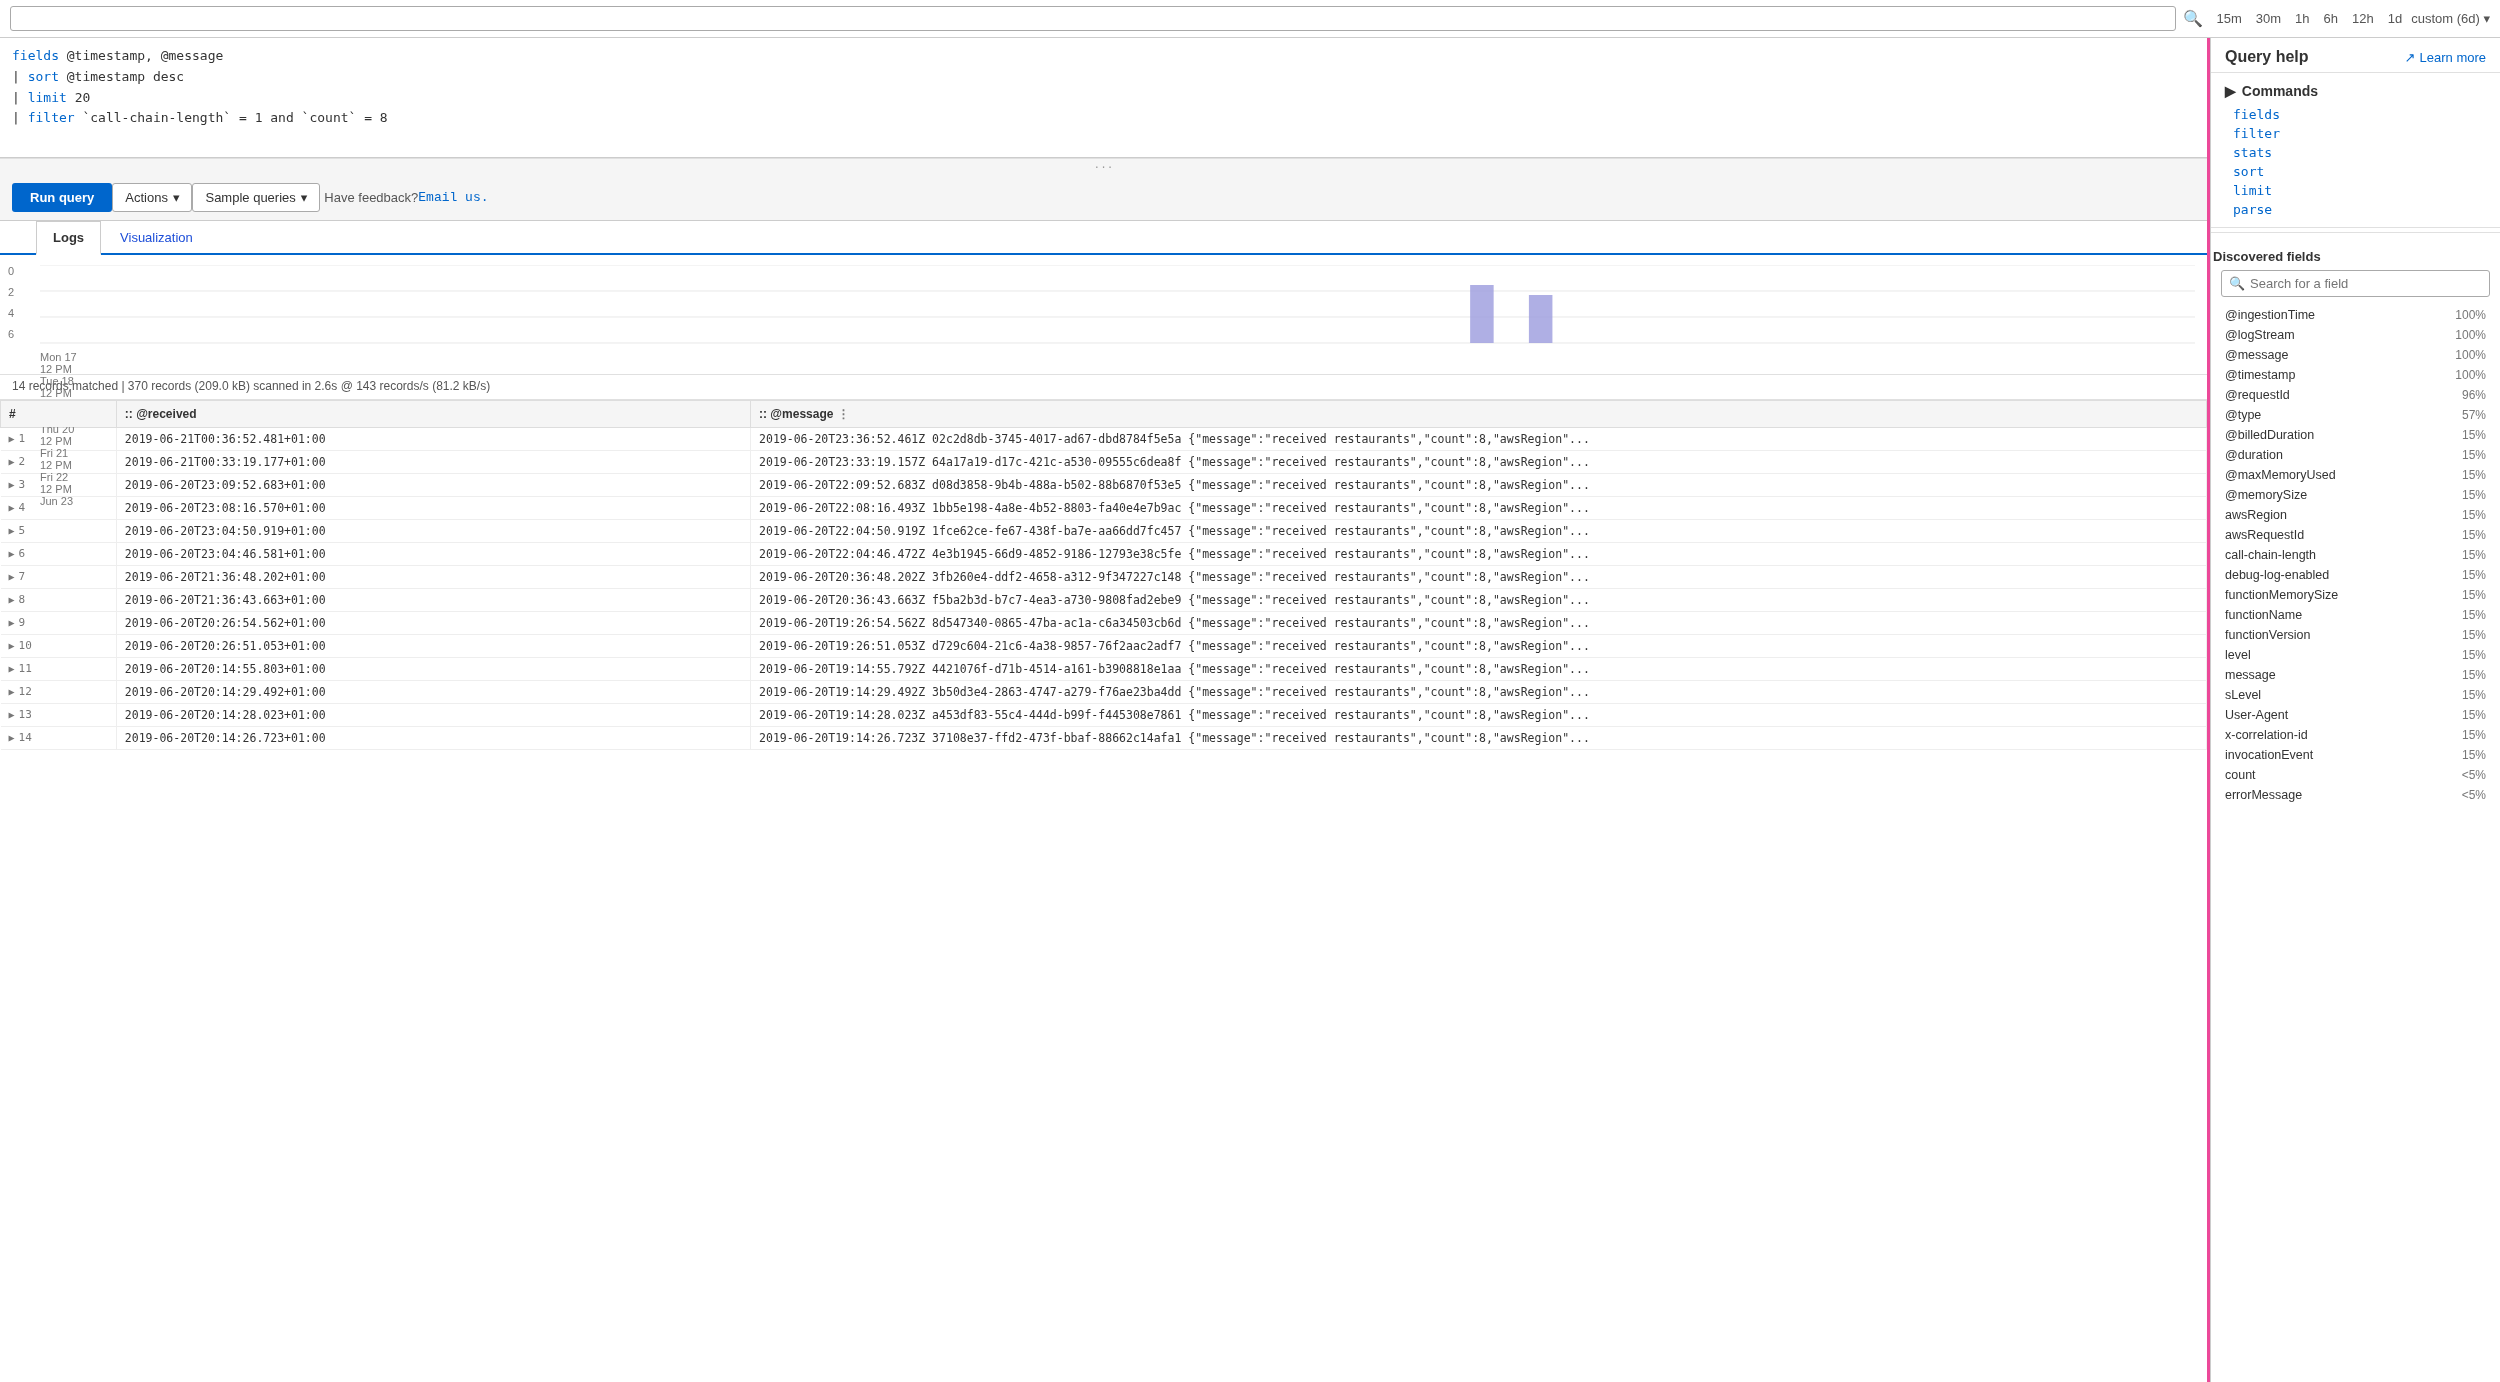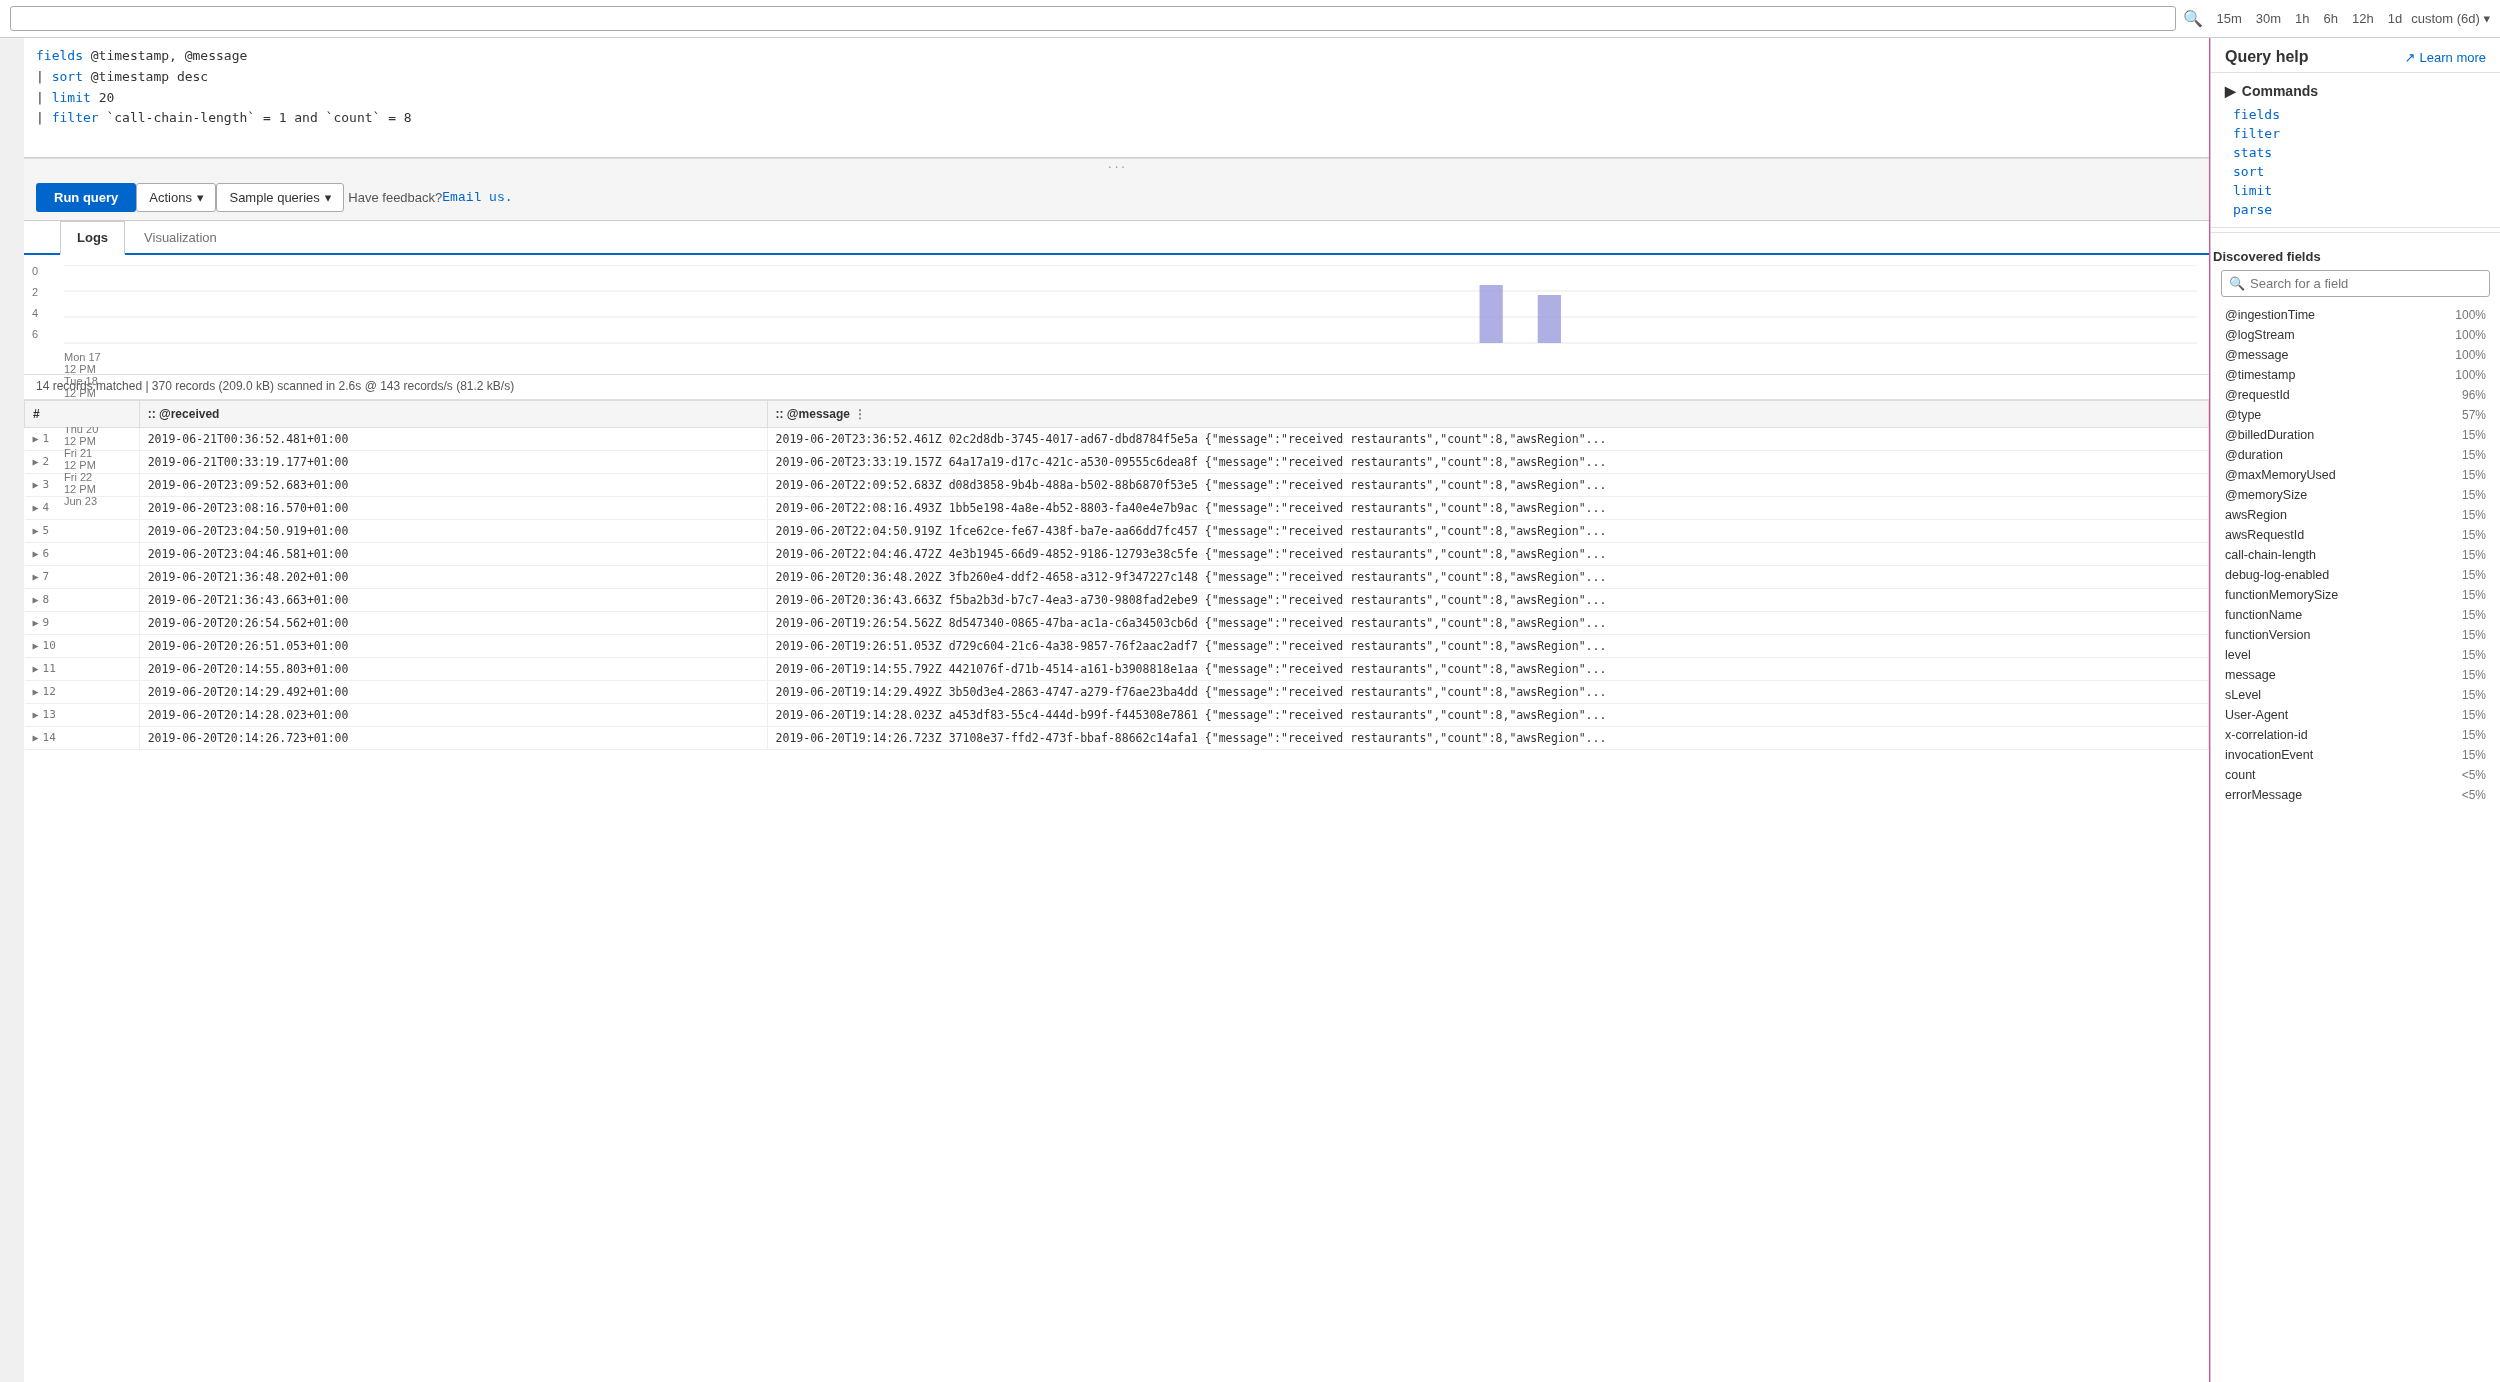--- a/index.html
+++ b/index.html
@@ -10,42 +10,42 @@
     .path-input { flex: 1; font-family: monospace; font-size: 13px; border: 1px solid #aaa; border-radius: 3px; padding: 4px 8px; background: #fff; }
     .search-icon-btn { background: none; border: none; cursor: pointer; font-size: 16px; color: #555; }
     .time-buttons { display: flex; align-items: center; gap: 4px; font-size: 13px; }
     .time-btn { background: none; border: none; cursor: pointer; padding: 3px 5px; color: #555; font-size: 13px; font-family: sans-serif; }
     .time-dropdown { background: none; border: none; cursor: pointer; font-size: 13px; font-family: sans-serif; color: #555; display: flex; align-items: center; gap: 2px; }
 
     
     .main-layout { display: flex; flex: 1; overflow: hidden; }
 
     
-    .left-panel { flex: 1; display: flex; flex-direction: column; overflow: hidden; border-right: 1px solid #ec4899; padding-left: 24px; }
+    .left-panel { flex: 1; display: flex; flex-direction: column; overflow: hidden; border-right: 3px solid #ec4899; }
 
     
     .query-editor { background: #fff; border-bottom: 1px solid #ccc; padding: 8px 12px; font-family: 'Courier New', monospace; font-size: 13px; color: #333; min-height: 120px; position: relative; }
     .query-editor pre { line-height: 1.6; white-space: pre; }
     .kw { color: #0066cc; }
     .field { color: #333; }
     .op { color: #333; }
     .resize-handle { text-align: center; color: #999; font-size: 11px; padding: 2px; background: #f5f5f5; border-top: 1px solid #e0e0e0; cursor: ns-resize; }
 
     
     .toolbar { display: flex; align-items: center; padding: 8px 12px; background: #f5f5f5; border-bottom: 1px solid #ccc; }
     .btn-run { background: #0066cc; color: #fff; border: none; border-radius: 3px; padding: 7px 18px; font-size: 13px; font-family: sans-serif; font-weight: bold; cursor: pointer; }
     .btn-dropdown { background: #fff; color: #333; border: 1px solid #aaa; border-radius: 3px; padding: 6px 12px; font-size: 13px; font-family: sans-serif; cursor: pointer; display: flex; align-items: center; gap: 5px; }
     .feedback-text { font-family: sans-serif; font-size: 13px; color: #555; margin-left: 4px; }
     .feedback-link { color: #0066cc; text-decoration: none; }
 
     
     .tabs { display: flex; background: #fff; border-bottom: 2px solid #0066cc; padding: 0 12px; }
     .tab { padding: 8px 16px; font-family: sans-serif; font-size: 13px; cursor: pointer; border: 1px solid transparent; border-bottom: none; margin-right: 2px; }
     .tab.active { border-color: #ccc; border-bottom: 2px solid #fff; margin-bottom: -2px; font-weight: bold; background: #fff; margin-left: 24px; }
-    .tab:not(.active) { color: #737373; }
+    .tab:not(.active) { color: #1d4ed8; }
 
     
     .chart-area { background: #fff; padding: 10px 12px 0 40px; position: relative; border-bottom: 1px solid #e0e0e0; height: 120px; }
     .chart-y-labels { position: absolute; left: 8px; top: 10px; display: flex; flex-direction: column-reverse; justify-content: space-between; height: 75px; font-size: 11px; color: #777; font-family: sans-serif; }
     .chart-svg { width: 100%; height: 80px; }
     .chart-x-labels { display: flex; justify-content: space-between; font-size: 11px; color: #777; font-family: sans-serif; padding: 2px 0 4px 0; flex-direction: column; }
 
     
     .status-bar { background: #fff; padding: 4px 12px 6px; font-family: sans-serif; font-size: 12px; color: #555; border-bottom: 1px solid #e0e0e0; }
 

